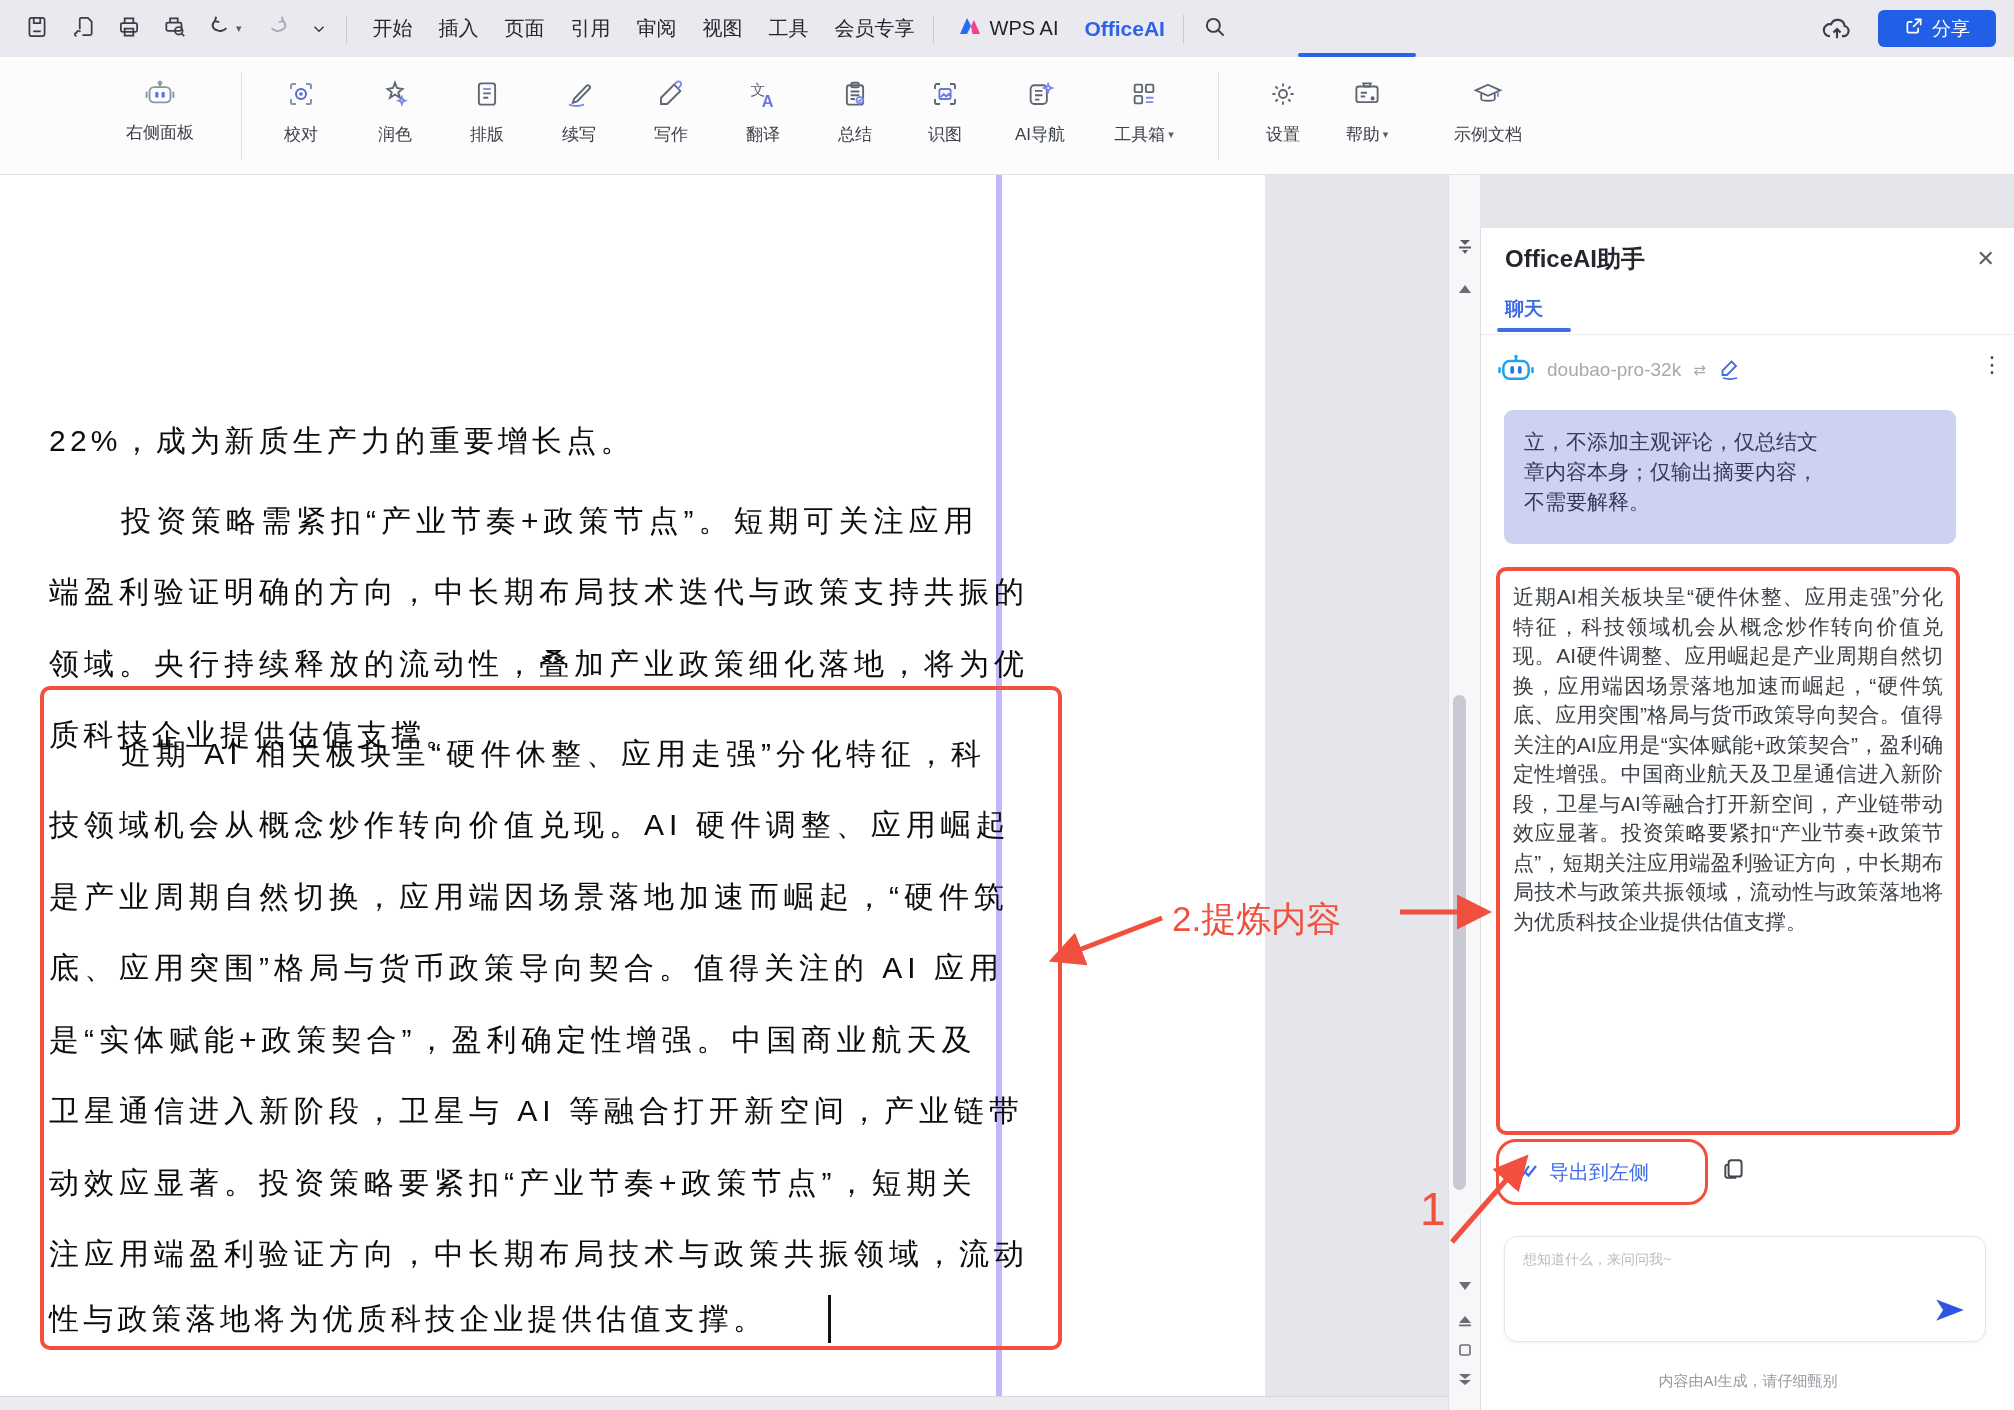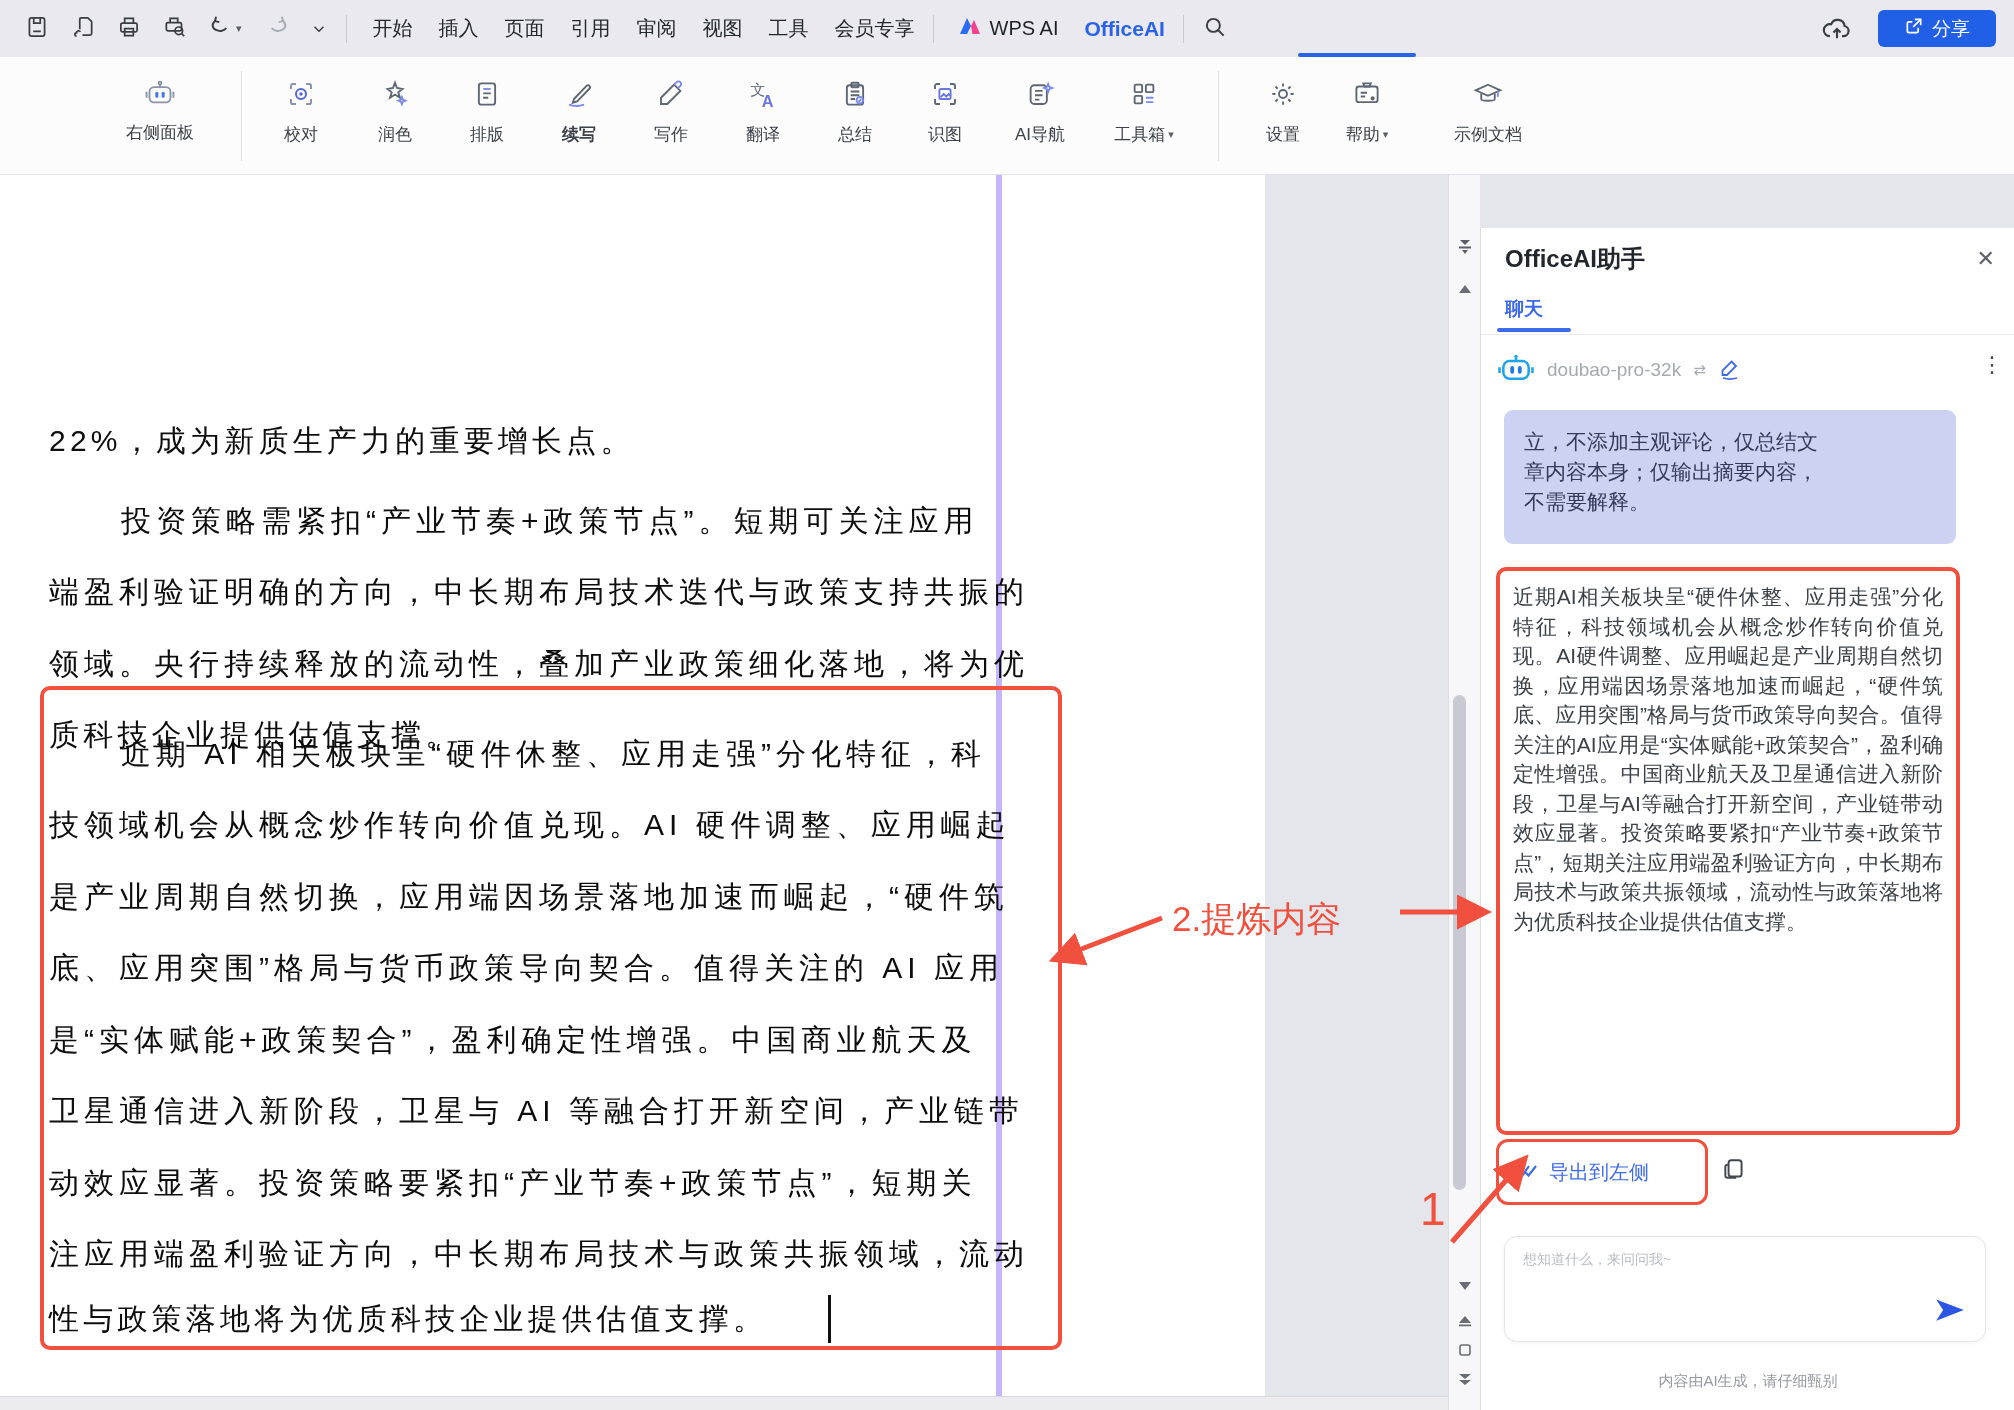--- a/index.html
+++ b/index.html
@@ -46,21 +46,21 @@
   .p-tab-underline{position:absolute;left:16px;top:100px;width:74px;height:4px;background:#3e6ce8;border-radius:2px;}
   .p-tabs-div{position:absolute;left:0;top:106px;width:534px;height:1px;background:#ececf0;}
   .model-row{position:absolute;left:16px;top:122px;width:502px;height:40px;display:flex;align-items:center;gap:12px;}
   .model-name{font-size:19px;color:#a5a9b1;}
   .model-switch{font-size:15px;color:#a5a9b1;cursor:pointer;}
   .dots{position:absolute;right:-4px;top:2px;font-size:22px;color:#43474e;cursor:pointer;letter-spacing:0;}
   .bubble{position:absolute;left:23px;top:182px;width:452px;height:134px;background:#cdd2f2;border-radius:9px;padding:17px 20px;}
   .bubble .bline{font-size:21px;line-height:30px;color:#353a5c;}
   .ai-msg{position:absolute;left:15px;top:339px;width:464px;height:568px;border:4px solid #f0503d;border-radius:10px;padding:11px 13px;}
   .ai-text{font-size:21px;line-height:29.5px;color:#3c4147;text-align:justify;}
-  .export-box{position:absolute;left:15px;top:911px;width:212px;height:66px;border:3px solid #f0503d;border-radius:12px;display:flex;align-items:center;gap:10px;padding-left:16px;cursor:pointer;}
+  .export-box{position:absolute;left:15px;top:911px;width:212px;height:66px;border:3px solid #f0503d;border-radius:20px;display:flex;align-items:center;gap:10px;padding-left:16px;cursor:pointer;}
   .export-lbl{font-size:20px;color:#3e6ce8;}
   .copy-btn{position:absolute;left:240px;top:928px;cursor:pointer;}
   .input-box{position:absolute;left:23px;top:1008px;width:482px;height:106px;background:#fff;border:1.5px solid #e4e5ea;border-radius:13px;box-shadow:0 1px 4px rgba(40,40,60,.05);}
   .input-box textarea{width:100%;height:68px;border:none;outline:none;resize:none;background:transparent;padding:14px 18px;font-size:14px;color:#333;}
   .input-box textarea::placeholder{color:#b9bcc4;}
   .send-btn{position:absolute;right:18px;bottom:12px;cursor:pointer;}
   .p-footer{position:absolute;left:0;top:1144px;width:534px;text-align:center;font-size:15px;color:#96999f;}
   
   .ann-label2{left:1172px;top:896px;font-size:35px;color:#f0503d;font-weight:500;}
   .ann-label1{left:1420px;top:1182px;font-size:46px;color:#f0503d;font-weight:500;}
@@ -205,21 +205,21 @@
     </div>
     <div class="rib-item" style="left:444px;">
       <span>
         <svg width="30" height="30" viewBox="0 0 24 24" fill="none" stroke="#5f6673" stroke-width="1.5">
             <rect x="5.5" y="3.5" width="13" height="17" rx="2"></rect>
             <path d="M9 8 h6" stroke="#7c89e8"></path>
             <path d="M9 11.5 h6 M9 15 h4"></path>
           </svg></span>
       <span class="lbl">排版</span>
     </div>
-    <div class="rib-item" style="left:536px;font-weight:bold;">
+    <div class="rib-item" style="left:536px;">
       <span>
         <svg width="30" height="30" viewBox="0 0 24 24" fill="none" stroke="#5f6673" stroke-width="1.5">
             <path d="M8 16 L18 5.5 a1.6 1.6 0 0 1 2.3 2.3 L10.5 18 L7 19 Z"></path>
             <path d="M4 20.5 c4 1.5 8 1.5 12 0" stroke="#7c89e8"></path>
           </svg></span>
       <span class="lbl">续写</span>
     </div>
     <div class="rib-item" style="left:628px;">
       <span>
         <svg width="30" height="30" viewBox="0 0 24 24" fill="none" stroke="#5f6673" stroke-width="1.5">

